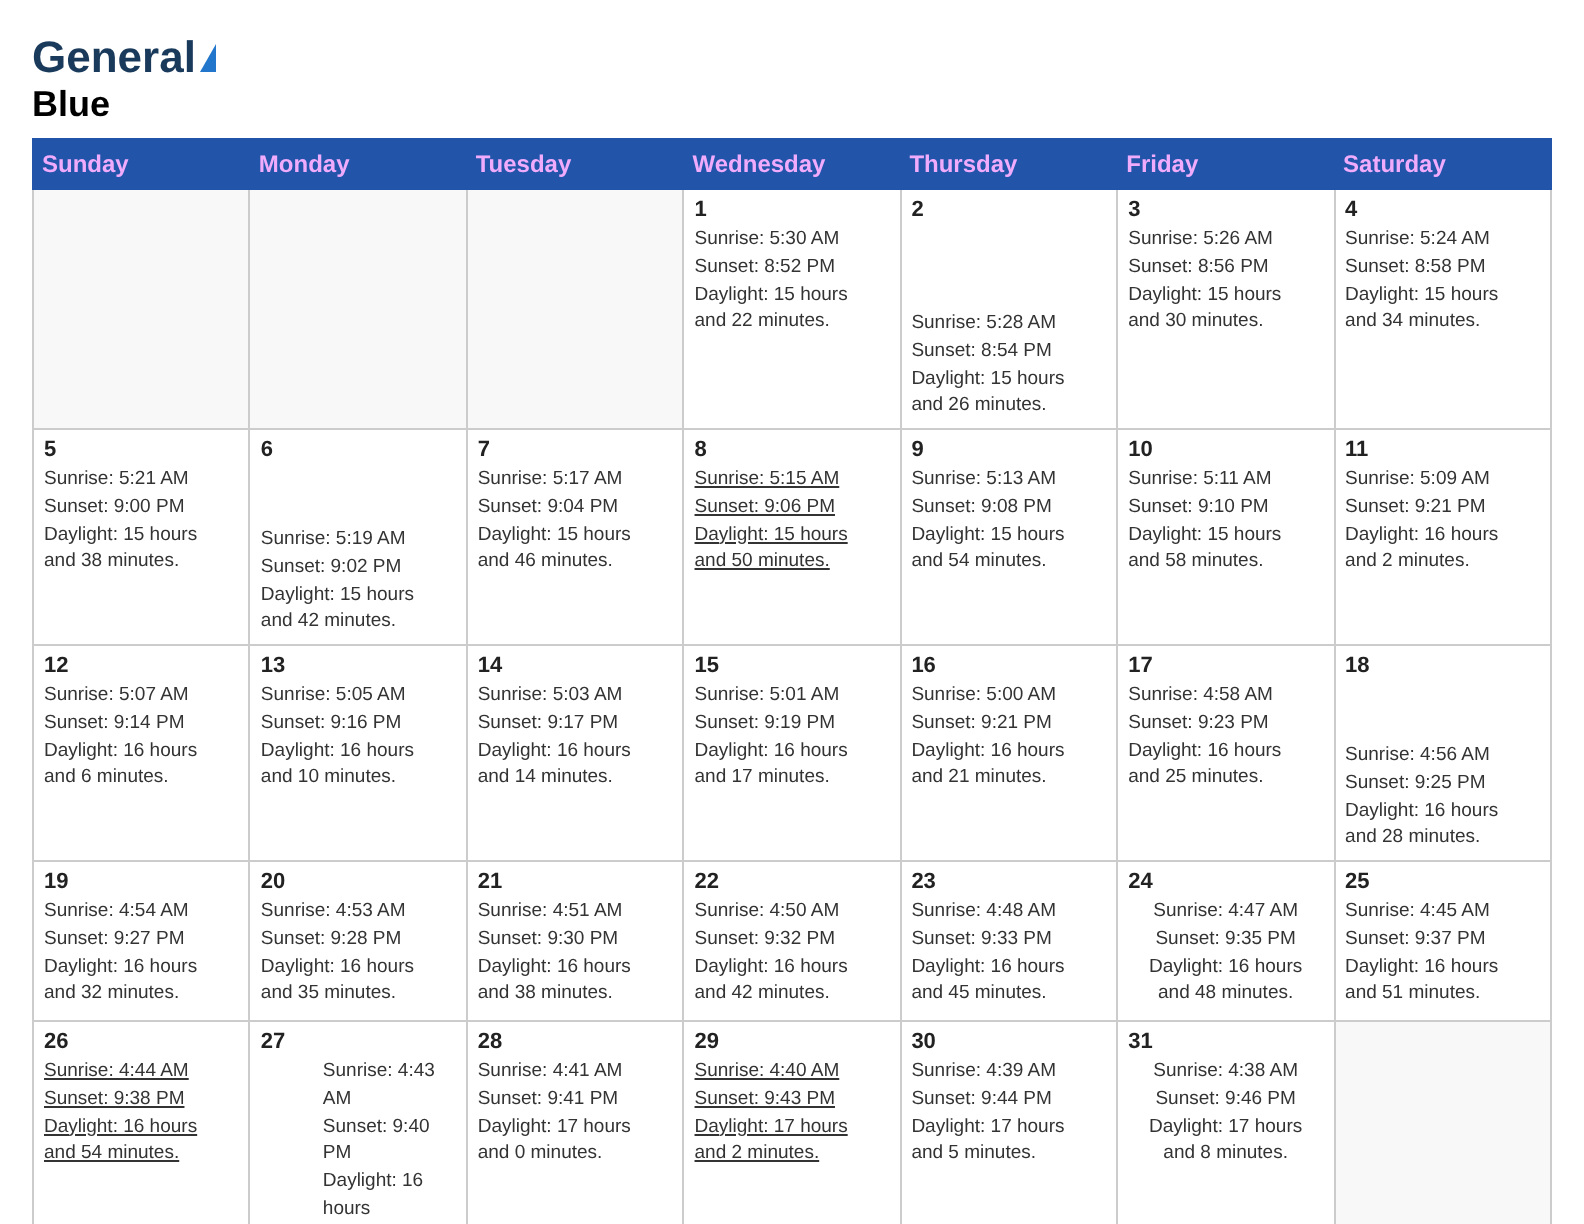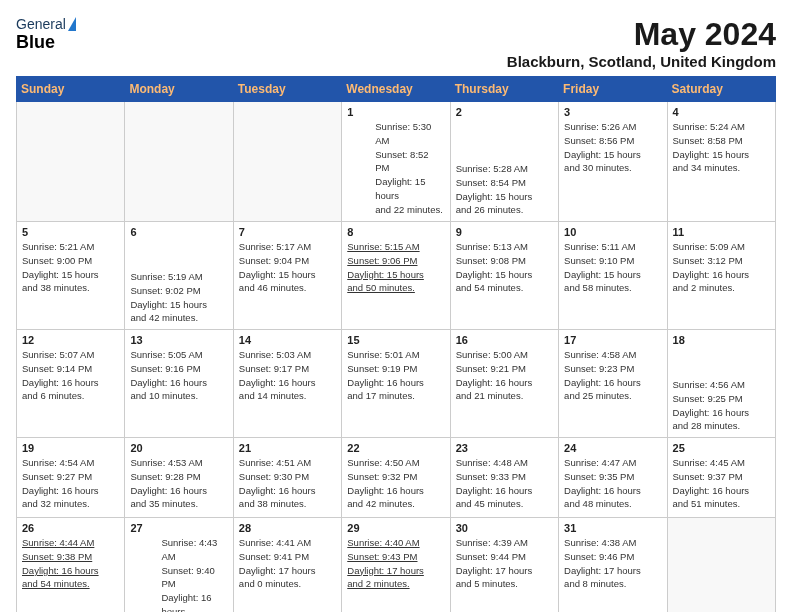--- a/index.html
+++ b/index.html
@@ -15,22 +15,22 @@
       justify-content: space-between;
       align-items: flex-start;
       margin-bottom: 6px;
     }
     .logo {
       display: flex;
       flex-direction: column;
       align-items: flex-start;
     }
     .logo-general {
-      font-size: 14px;
-      font-weight: normal;
+      font-size: 22px;
+      font-weight: bold;
       color: #1a3a5c;
     }
     .logo-blue {
       font-size: 18px;
       font-weight: bold;
       color: #000000;
     }
     .logo-icon {
       display: inline-block;
       width: 0;
@@ -57,21 +57,21 @@
       font-weight: bold;
       color: #1a1a1a;
     }
     table {
       width: 100%;
       border-collapse: collapse;
       table-layout: fixed;
     }
     th {
       background-color: #2255aa;
-      color: #fdba74;
+      color: #f0abfc;
       font-size: 12px;
       font-weight: bold;
       padding: 5px 4px;
       text-align: left;
       border: 1px solid #2255aa;
     }
     td {
       border: 1px solid #cccccc;
       vertical-align: top;
       padding: 4px 5px;
@@ -98,24 +98,20 @@
 </head>
 <body>
 
 <div class="header">
   <div class="logo">
     <div class="logo-row">
       <span class="logo-general">General</span>
       <span class="logo-icon"></span>
     </div>
     <span class="logo-blue">Blue</span>
-  </div>
-  <div class="title-block">
-    <div class="month-title">May 2024</div>
-    <div class="location">Blackburn, Scotland, United Kingdom</div>
   </div>
 </div>
 
 <table>
   <thead>
     <tr>
     <th>Sunday</th>
         <th>Monday</th>
         <th>Tuesday</th>
         <th>Wednesday</th>
@@ -124,21 +120,21 @@
         <th>Saturday</th>
       </tr>
   </thead>
   <tbody id="calendar-body">
   <tr>
         <td class="empty"></td>
         <td class="empty"></td>
         <td class="empty"></td>
         <td>
           <div class="day-num">1</div>
-          <div class="day-detail" style="white-space: pre-line; margin-left: 28px;">Sunrise: 5:30 AM
+          <div class="day-detail" style="white-space: pre-line;">Sunrise: 5:30 AM
 Sunset: 8:52 PM
 Daylight: 15 hours
 and 22 minutes.</div>
         </td>
         <td>
           <div class="day-num">2</div>
           <div class="day-detail" style="white-space: pre-line; margin-top: 44px;">Sunrise: 5:28 AM
 Sunset: 8:54 PM
 Daylight: 15 hours
 and 26 minutes.</div>
@@ -197,21 +193,21 @@
         <td>
           <div class="day-num">10</div>
           <div class="day-detail" style="white-space: pre-line;">Sunrise: 5:11 AM
 Sunset: 9:10 PM
 Daylight: 15 hours
 and 58 minutes.</div>
         </td>
         <td>
           <div class="day-num">11</div>
           <div class="day-detail" style="white-space: pre-line;">Sunrise: 5:09 AM
-Sunset: 3:12 PM
+Sunset: 9:21 PM
 Daylight: 16 hours
 and 2 minutes.</div>
         </td>
       </tr>
       <tr>
         <td>
           <div class="day-num">12</div>
           <div class="day-detail" style="white-space: pre-line;">Sunrise: 5:07 AM
 Sunset: 9:14 PM
 Daylight: 16 hours
@@ -291,21 +287,21 @@
         </td>
         <td>
           <div class="day-num">23</div>
           <div class="day-detail" style="white-space: pre-line;">Sunrise: 4:48 AM
 Sunset: 9:33 PM
 Daylight: 16 hours
 and 45 minutes.</div>
         </td>
         <td>
           <div class="day-num">24</div>
-          <div class="day-detail" style="white-space: pre-line;">Sunrise: 4:47 AM
+          <div class="day-detail" style="white-space: pre-line; text-align: center;">Sunrise: 4:47 AM
 Sunset: 9:35 PM
 Daylight: 16 hours
 and 48 minutes.</div>
         </td>
         <td>
           <div class="day-num">25</div>
           <div class="day-detail" style="white-space: pre-line;">Sunrise: 4:45 AM
 Sunset: 9:37 PM
 Daylight: 16 hours
 and 51 minutes.</div>
@@ -342,21 +338,21 @@
         </td>
         <td>
           <div class="day-num">30</div>
           <div class="day-detail" style="white-space: pre-line;">Sunrise: 4:39 AM
 Sunset: 9:44 PM
 Daylight: 17 hours
 and 5 minutes.</div>
         </td>
         <td>
           <div class="day-num">31</div>
-          <div class="day-detail" style="white-space: pre-line;">Sunrise: 4:38 AM
+          <div class="day-detail" style="white-space: pre-line; text-align: center;">Sunrise: 4:38 AM
 Sunset: 9:46 PM
 Daylight: 17 hours
 and 8 minutes.</div>
         </td>
         <td class="empty"></td>
       </tr>
     </tbody>
 </table>
 
 </body></html>

